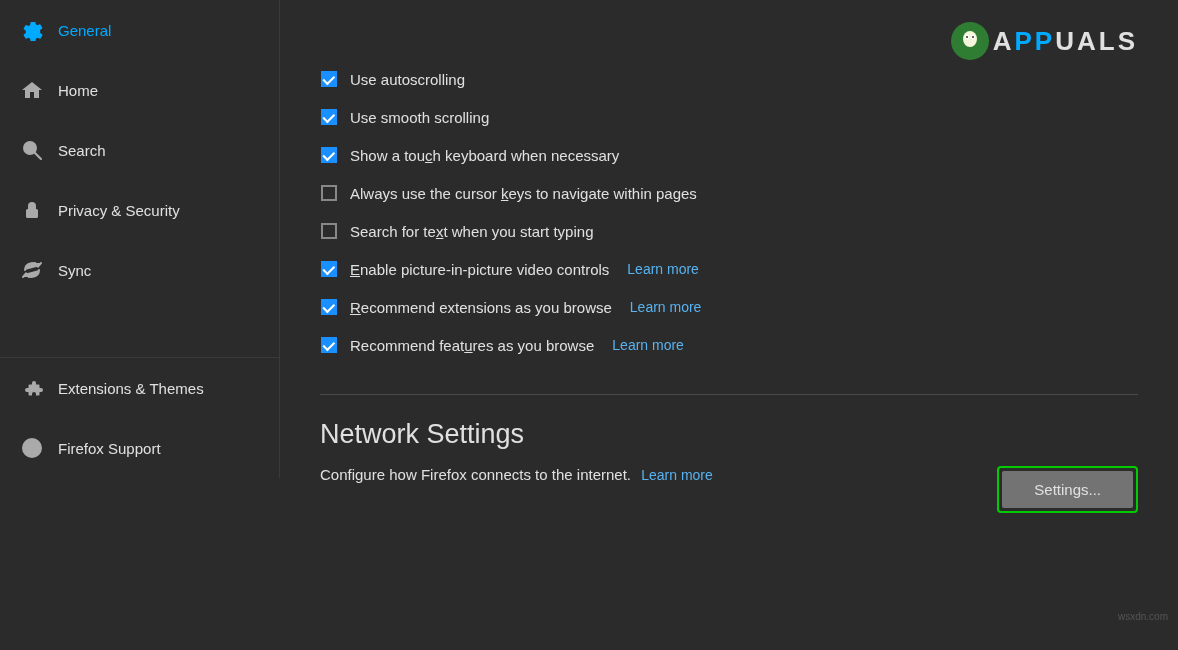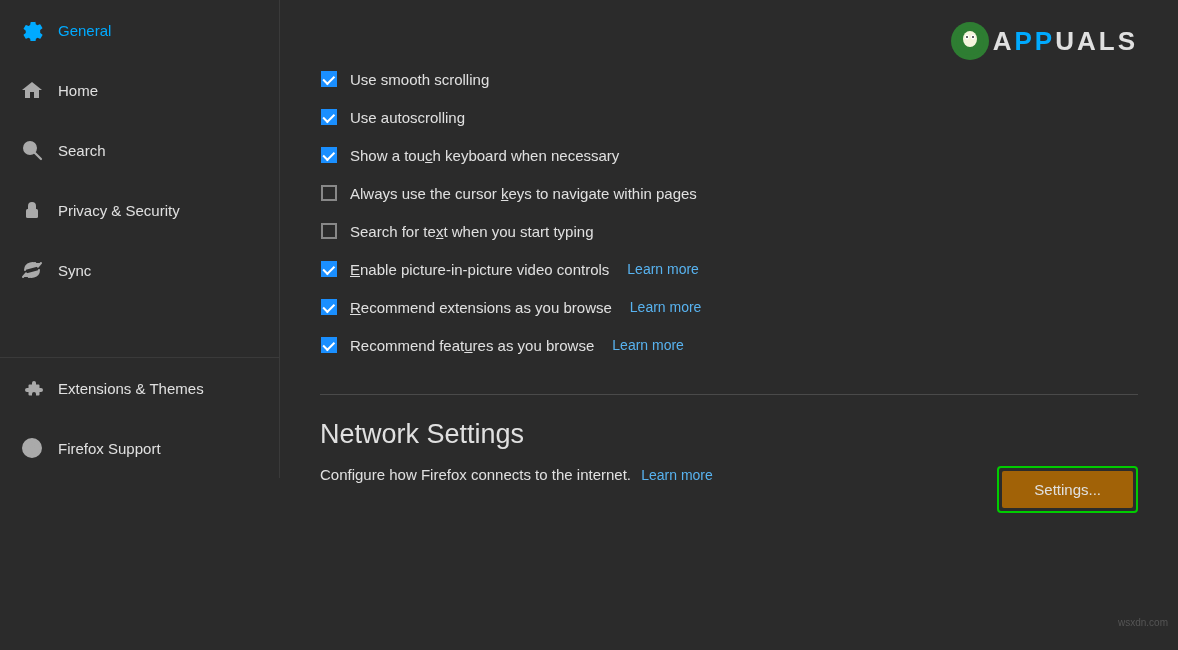--- a/index.html
+++ b/index.html
@@ -170,34 +170,34 @@
       flex: 1;
     }
 
     .settings-btn-wrap {
       border: 2px solid #00cc00;
       border-radius: 4px;
       padding: 3px;
     }
 
     .settings-btn {
-      background: #a16207;
+      background: #737373;
       color: #e0e0e0;
       border: none;
       padding: 10px 32px;
       font-size: 15px;
       cursor: pointer;
       border-radius: 2px;
       white-space: nowrap;
     }
 
     
     .watermark {
       position: fixed;
-      bottom: 22px;
+      bottom: 28px;
       right: 10px;
       font-size: 10px;
       color: #555;
     }
 
     .top-bar {
       position: relative;
       height: 50px;
       display: flex;
       align-items: center;
@@ -309,28 +309,28 @@
       <span style="font-size:26px;font-weight:bold;color:#e0e0e0;letter-spacing:3px;font-family:Impact,Arial,sans-serif;">A<span style="color:#0af;">PP</span>UALS</span>
     </div>
   </div>
 
   <div>
 
     <div class="checkbox-row">
       <div class="checkbox-wrap">
         <div class="checkbox-box checked"></div>
       </div>
+      <span>Use autoscrolling</span>
+    </div>
+
+    <div class="checkbox-row">
+      <div class="checkbox-wrap">
+        <div class="checkbox-box checked"></div>
+      </div>
       <span>Use smooth scrolling</span>
-    </div>
-
-    <div class="checkbox-row">
-      <div class="checkbox-wrap">
-        <div class="checkbox-box checked"></div>
-      </div>
-      <span>Use autoscrolling</span>
     </div>
 
     <div class="checkbox-row">
       <div class="checkbox-wrap">
         <div class="checkbox-box checked"></div>
       </div>
       <span>Show a tou<span class="underline-char">c</span>h keyboard when necessary</span>
     </div>
 
     <div class="checkbox-row">

